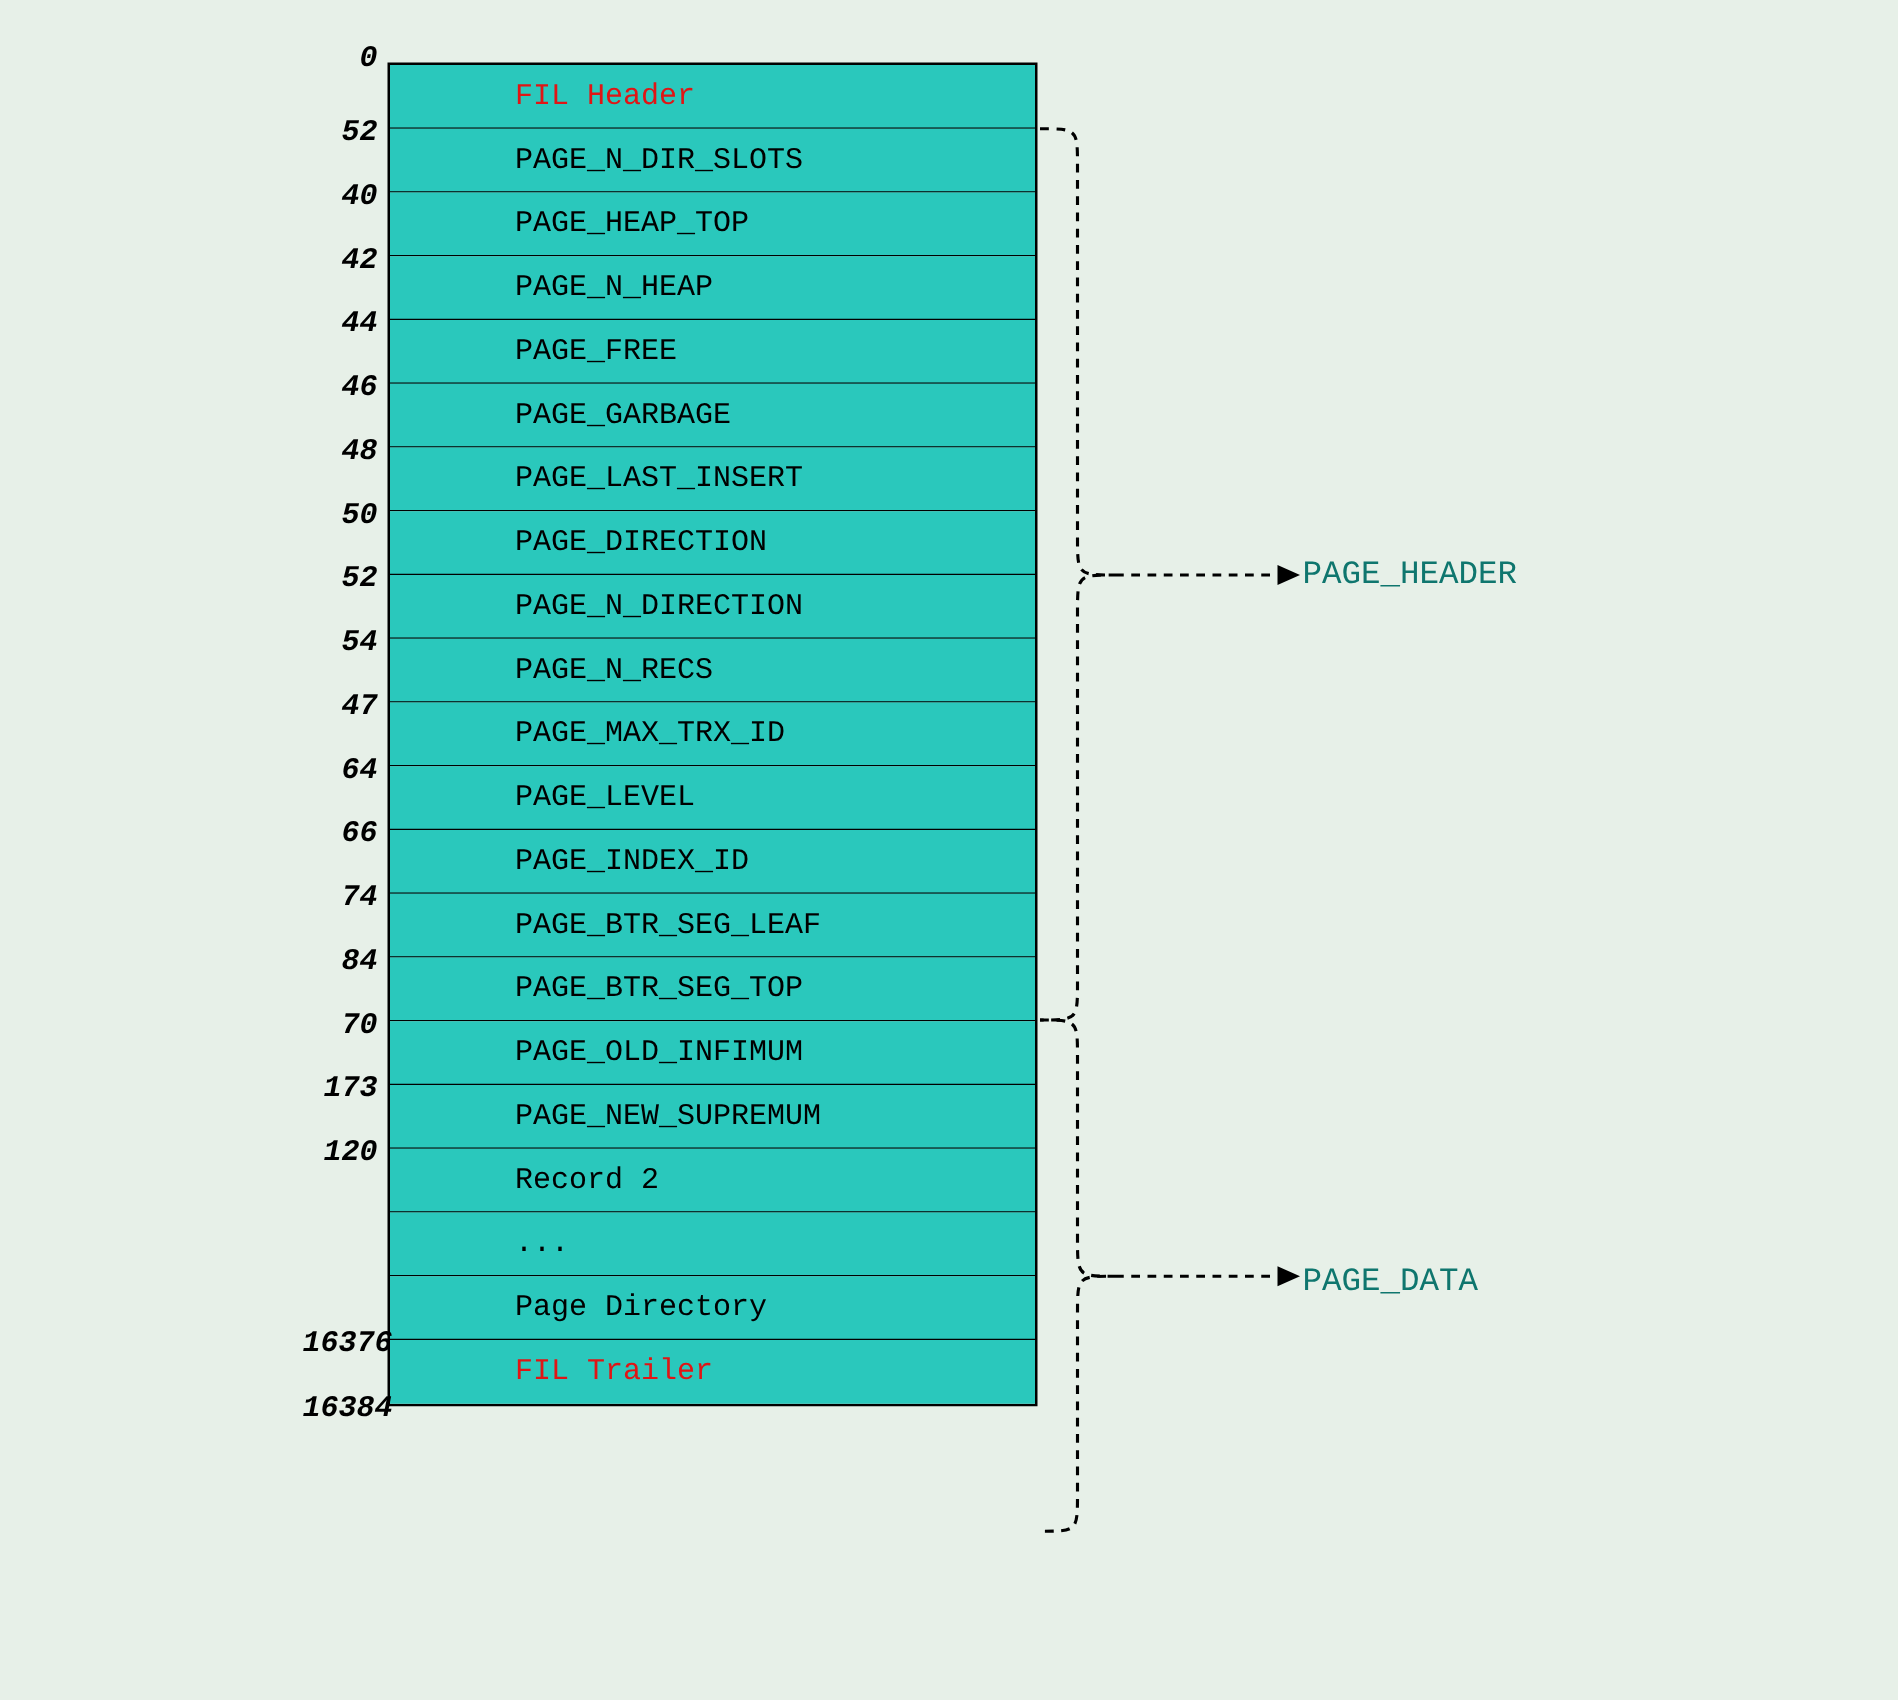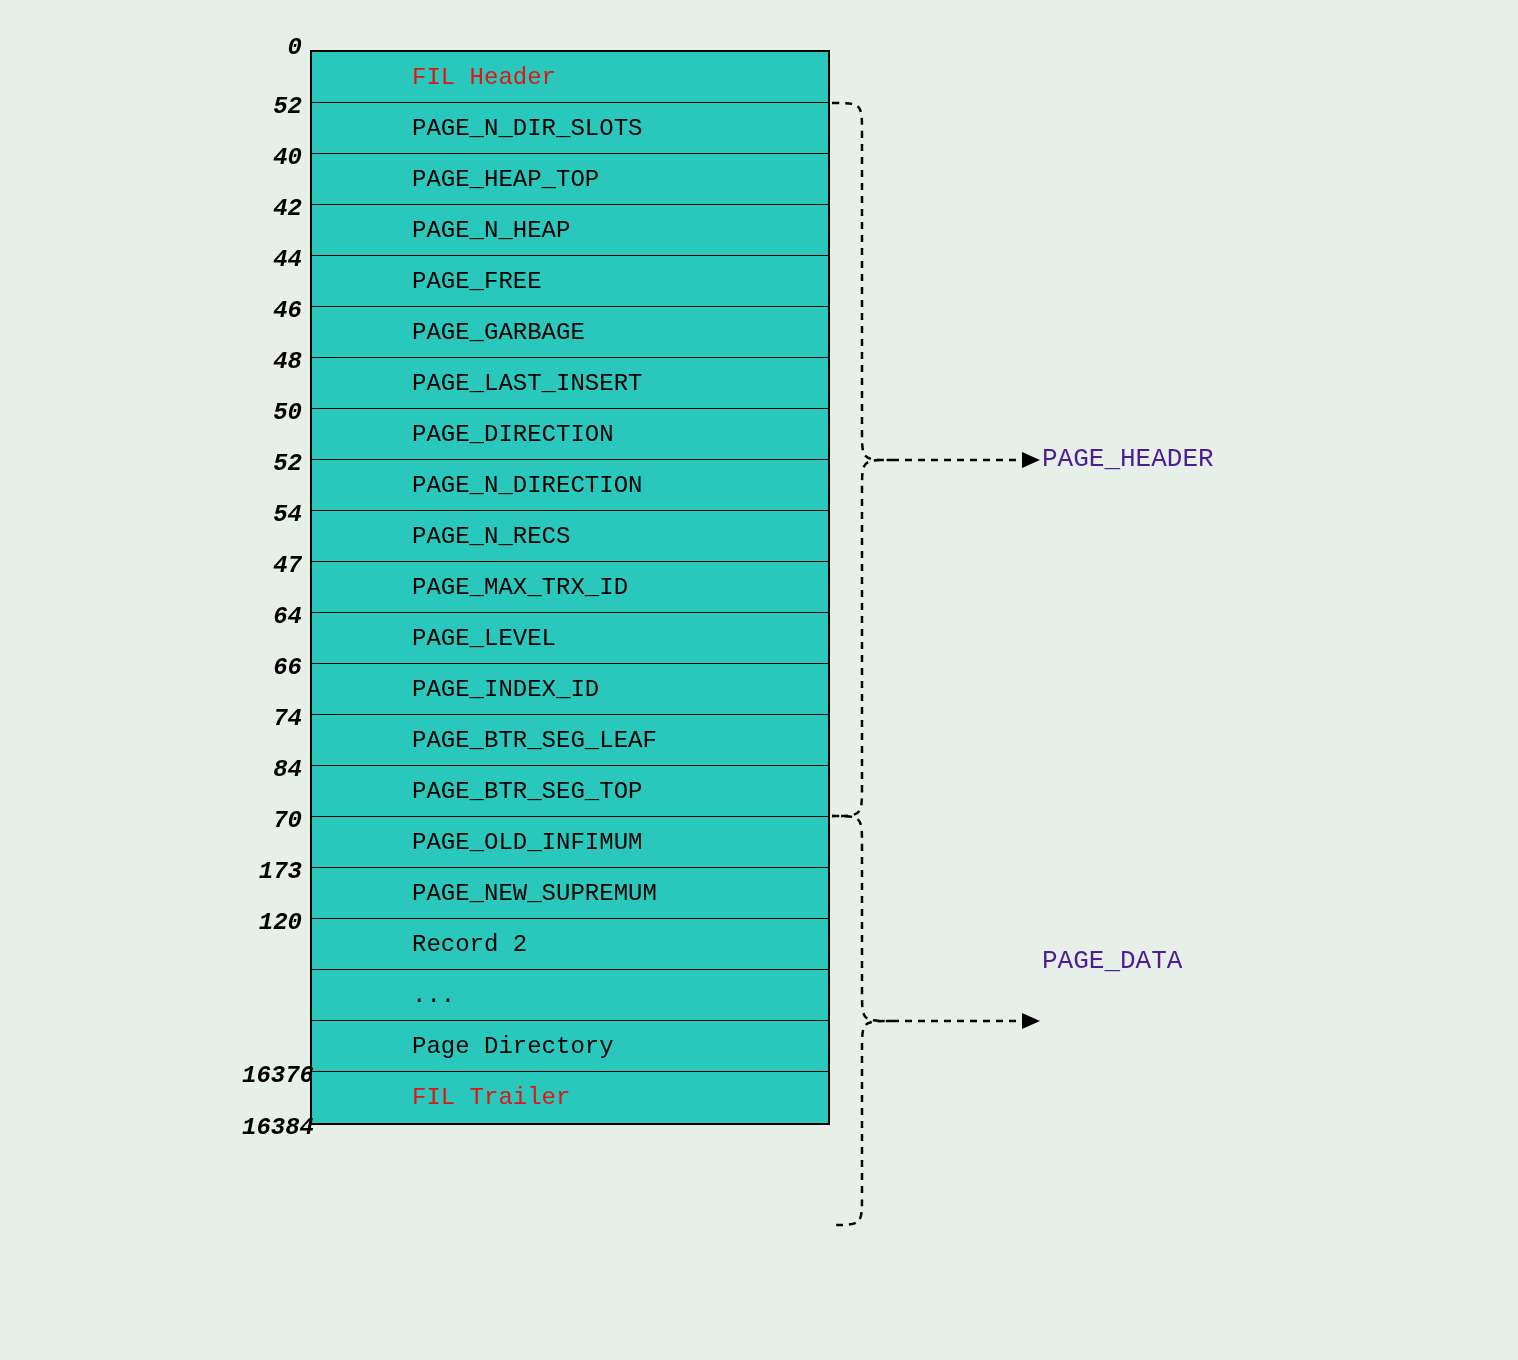--- a/index.html
+++ b/index.html
@@ -37,21 +37,21 @@
     text-align: right;
     font-style: italic;
     font-weight: bold;
     color: #000;
     font-size: 24px;
   }
   .offset.top { top: -18px; }
   .offset.bottom { bottom: -18px; }
   .annotation-label {
     position: absolute;
-    color: #4c1d95;
+    color: #0f766e;
     font-size: 26px;
   }
   .brace-svg {
     position: absolute;
     overflow: visible;
   }
 </style>
 </head>
 <body>
 
@@ -185,15 +185,15 @@
   <path d="M 0 0
            C 30 0, 30 0, 30 30
            L 30 175
            C 30 205, 30 205, 60 205
            C 30 205, 30 205, 30 235
            L 30 379
            C 30 409, 30 409, 0 409" fill="none" stroke="#000" stroke-width="2.5" stroke-dasharray="7,6"></path>
   <line x1="60" y1="205" x2="190" y2="205" stroke="#000" stroke-width="2.5" stroke-dasharray="7,6"></line>
   <polygon points="190,197 208,205 190,213" fill="#000"></polygon>
 </svg>
-<div class="annotation-label" style="left:1042px; top:946px;">
+<div class="annotation-label" style="left:1042px; top:1010px;">
   <span>PAGE_DATA</span>
 </div>
 
 </body></html>

